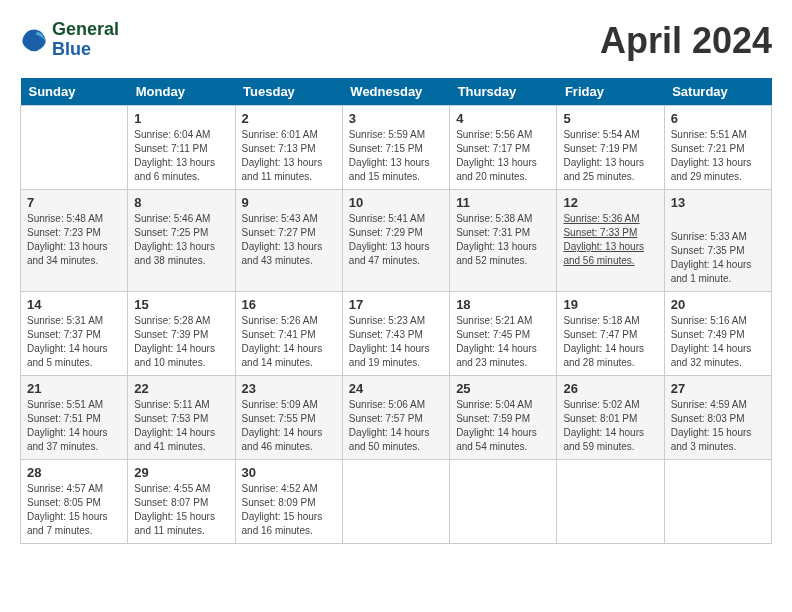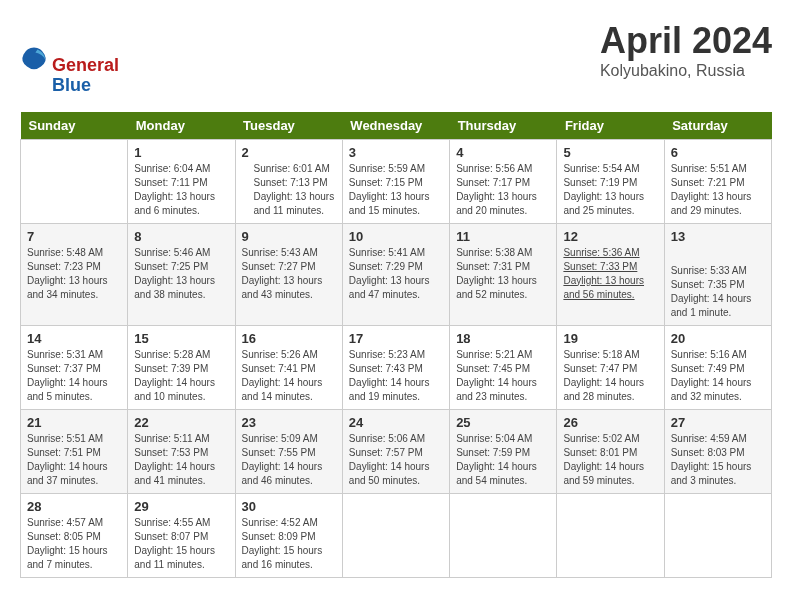--- a/index.html
+++ b/index.html
@@ -21,22 +21,21 @@
       align-items: center;
     }
     .logo-text {
       display: flex;
       flex-direction: column;
       line-height: 1.1;
     }
     .logo-general {
       font-size: 18px;
       font-weight: bold;
-      color: #b91c1c;
-      margin-top: 36px;
+      color: #14532d;
     }
     .logo-blue {
       font-size: 18px;
       font-weight: bold;
       color: #1a5fa8;
     }
     .logo-icon {
       width: 28px;
       height: 28px;
       margin-right: 4px;
@@ -88,40 +87,39 @@
     .empty-cell {
       background: #f9f9f9;
     }
     tr:nth-child(even) td {
       background-color: #f5f5f5;
     }
     tr:nth-child(odd) td {
       background-color: #ffffff;
     }
     .calendar thead tr th {
-      background-color: #4d7c0f;
+      background-color: #0369a1;
     }
   </style>
 </head>
 <body>
 
 <div class="header">
   <div class="logo">
     <svg class="logo-icon" viewBox="0 0 40 40">
       <path d="M20 5 Q30 5 35 15 Q40 25 30 32 Q20 40 10 32 Q0 25 5 15 Q10 5 20 5Z" fill="#1a5fa8"></path>
       <path d="M25 8 Q35 12 36 22 Q32 14 22 12Z" fill="#4ea8d8"></path>
     </svg>
     <div class="logo-text">
       <span class="logo-general">General</span>
       <span class="logo-blue">Blue</span>
     </div>
   </div>
   <div class="title-block">
     <div class="title-month">April 2024</div>
-    <div class="title-location">Kolyubakino, Russia</div>
   </div>
 </div>
 
 <table class="calendar">
   <thead>
     <tr>
     <th>Sunday</th>
         <th>Monday</th>
         <th>Tuesday</th>
         <th>Wednesday</th>
@@ -135,21 +133,21 @@
         <td class="empty-cell"></td>
         <td>
           <span class="day-number">1</span>
           <div class="day-info" style="white-space: pre-line;">Sunrise: 6:04 AM
 Sunset: 7:11 PM
 Daylight: 13 hours
 and 6 minutes.</div>
         </td>
         <td>
           <span class="day-number">2</span>
-          <div class="day-info" style="white-space: pre-line; margin-left: 12px;">Sunrise: 6:01 AM
+          <div class="day-info" style="white-space: pre-line;">Sunrise: 6:01 AM
 Sunset: 7:13 PM
 Daylight: 13 hours
 and 11 minutes.</div>
         </td>
         <td>
           <span class="day-number">3</span>
           <div class="day-info" style="white-space: pre-line;">Sunrise: 5:59 AM
 Sunset: 7:15 PM
 Daylight: 13 hours
 and 15 minutes.</div>

